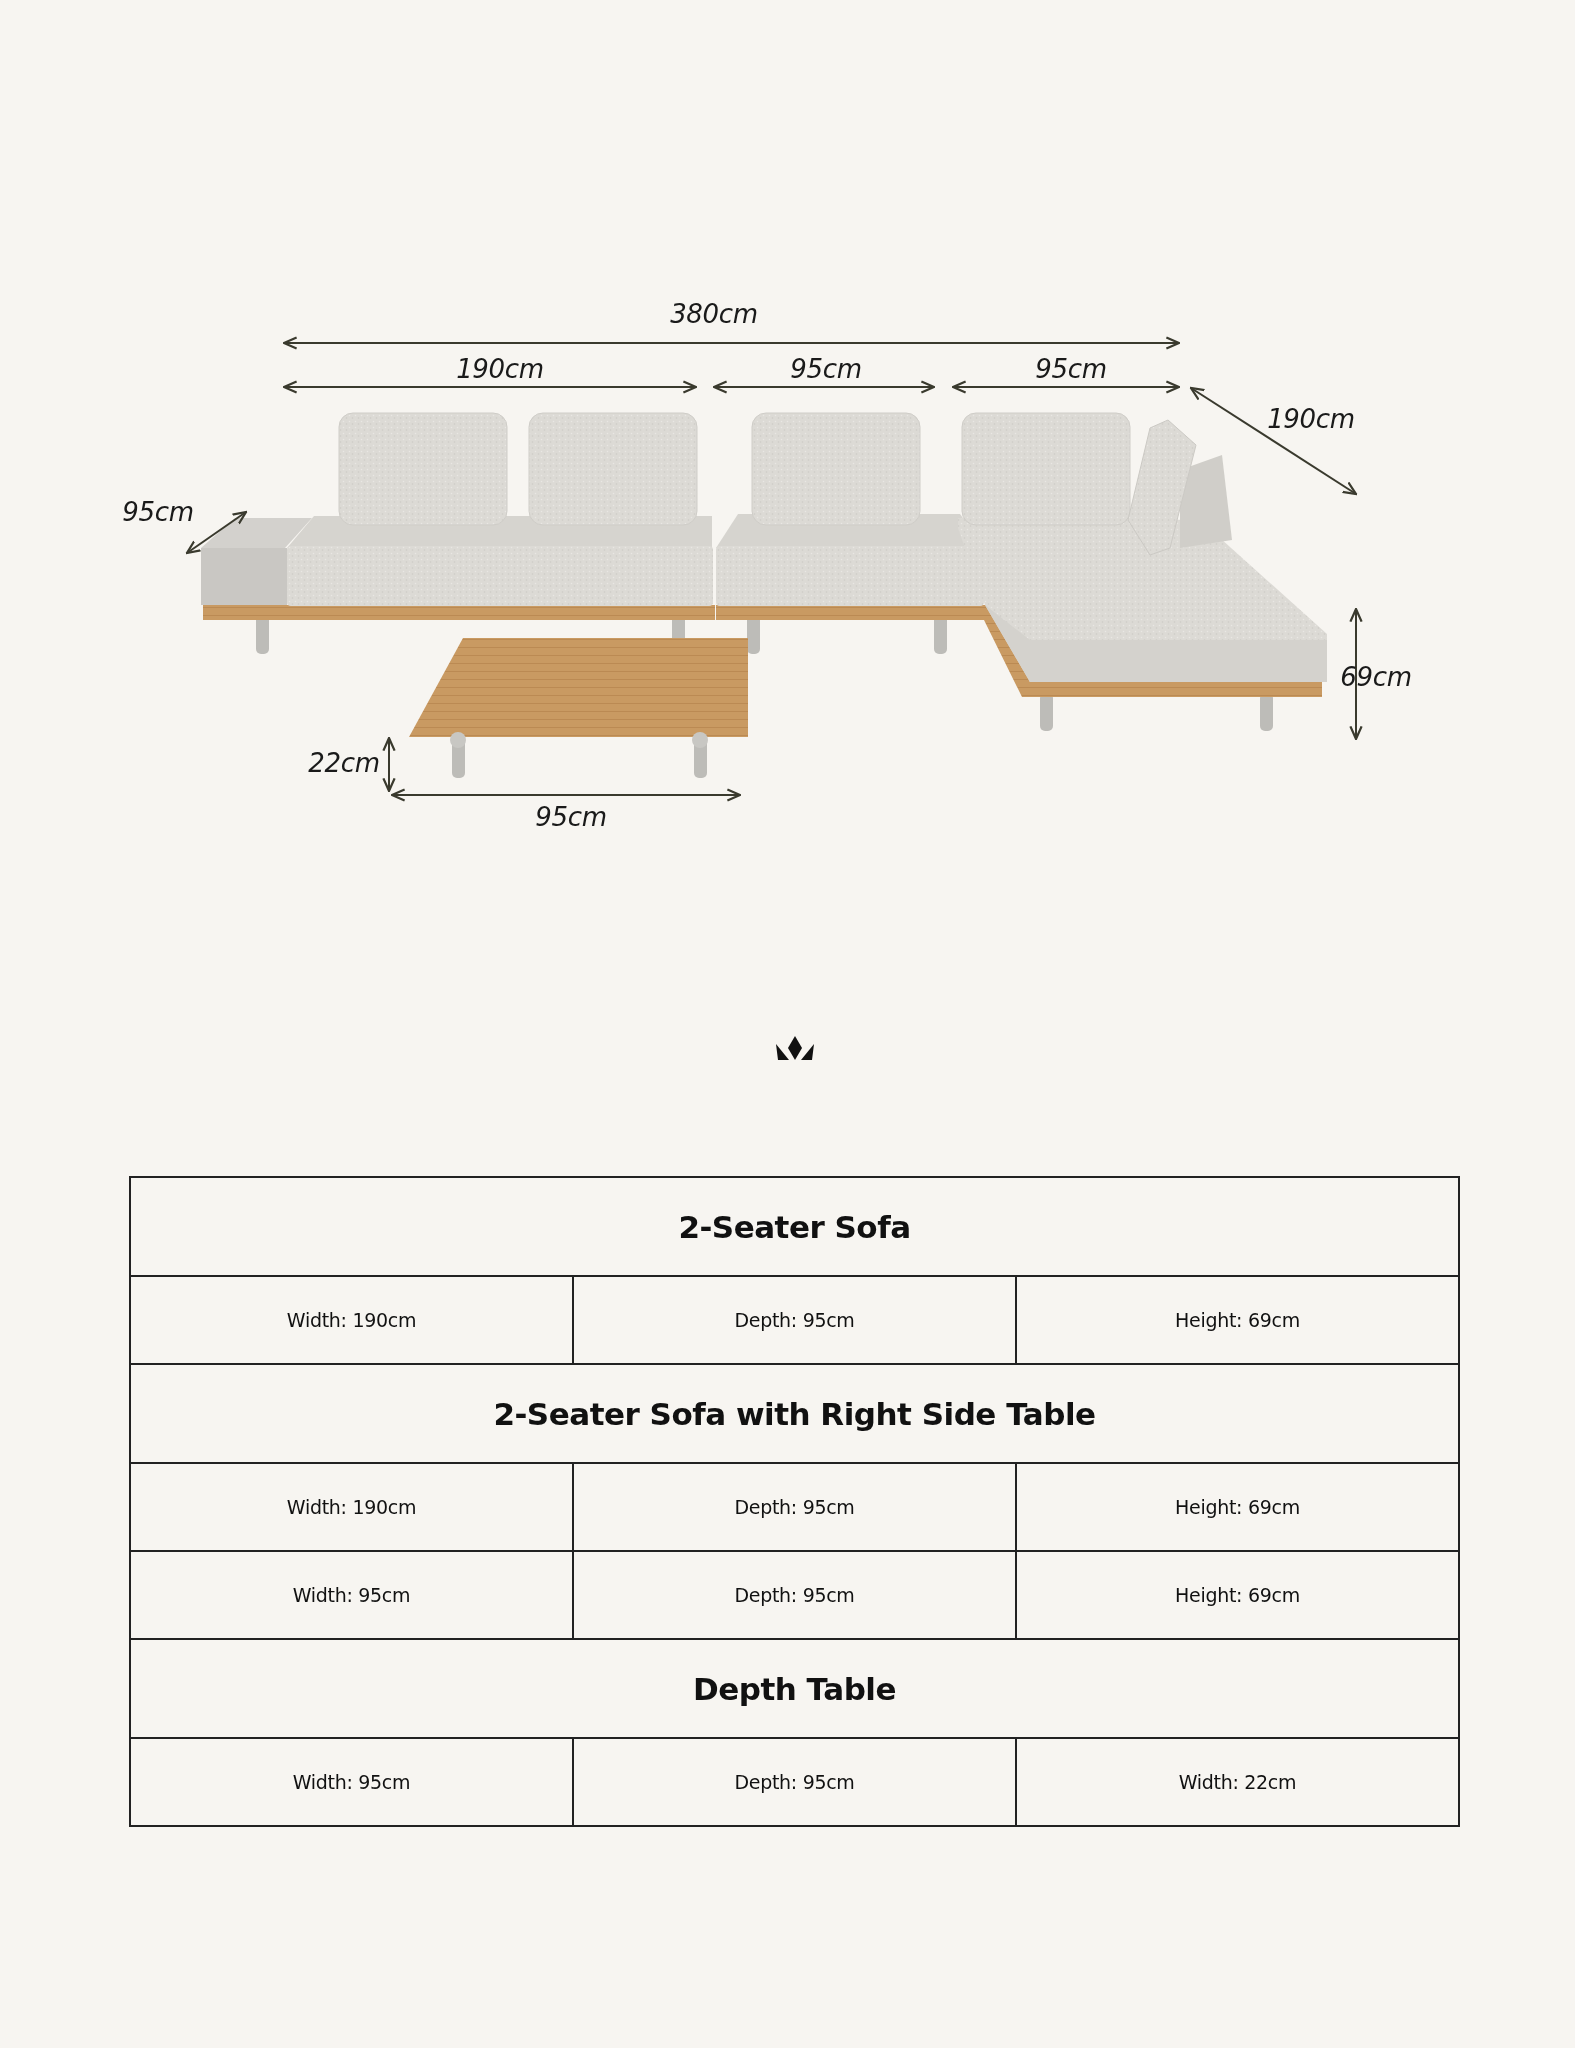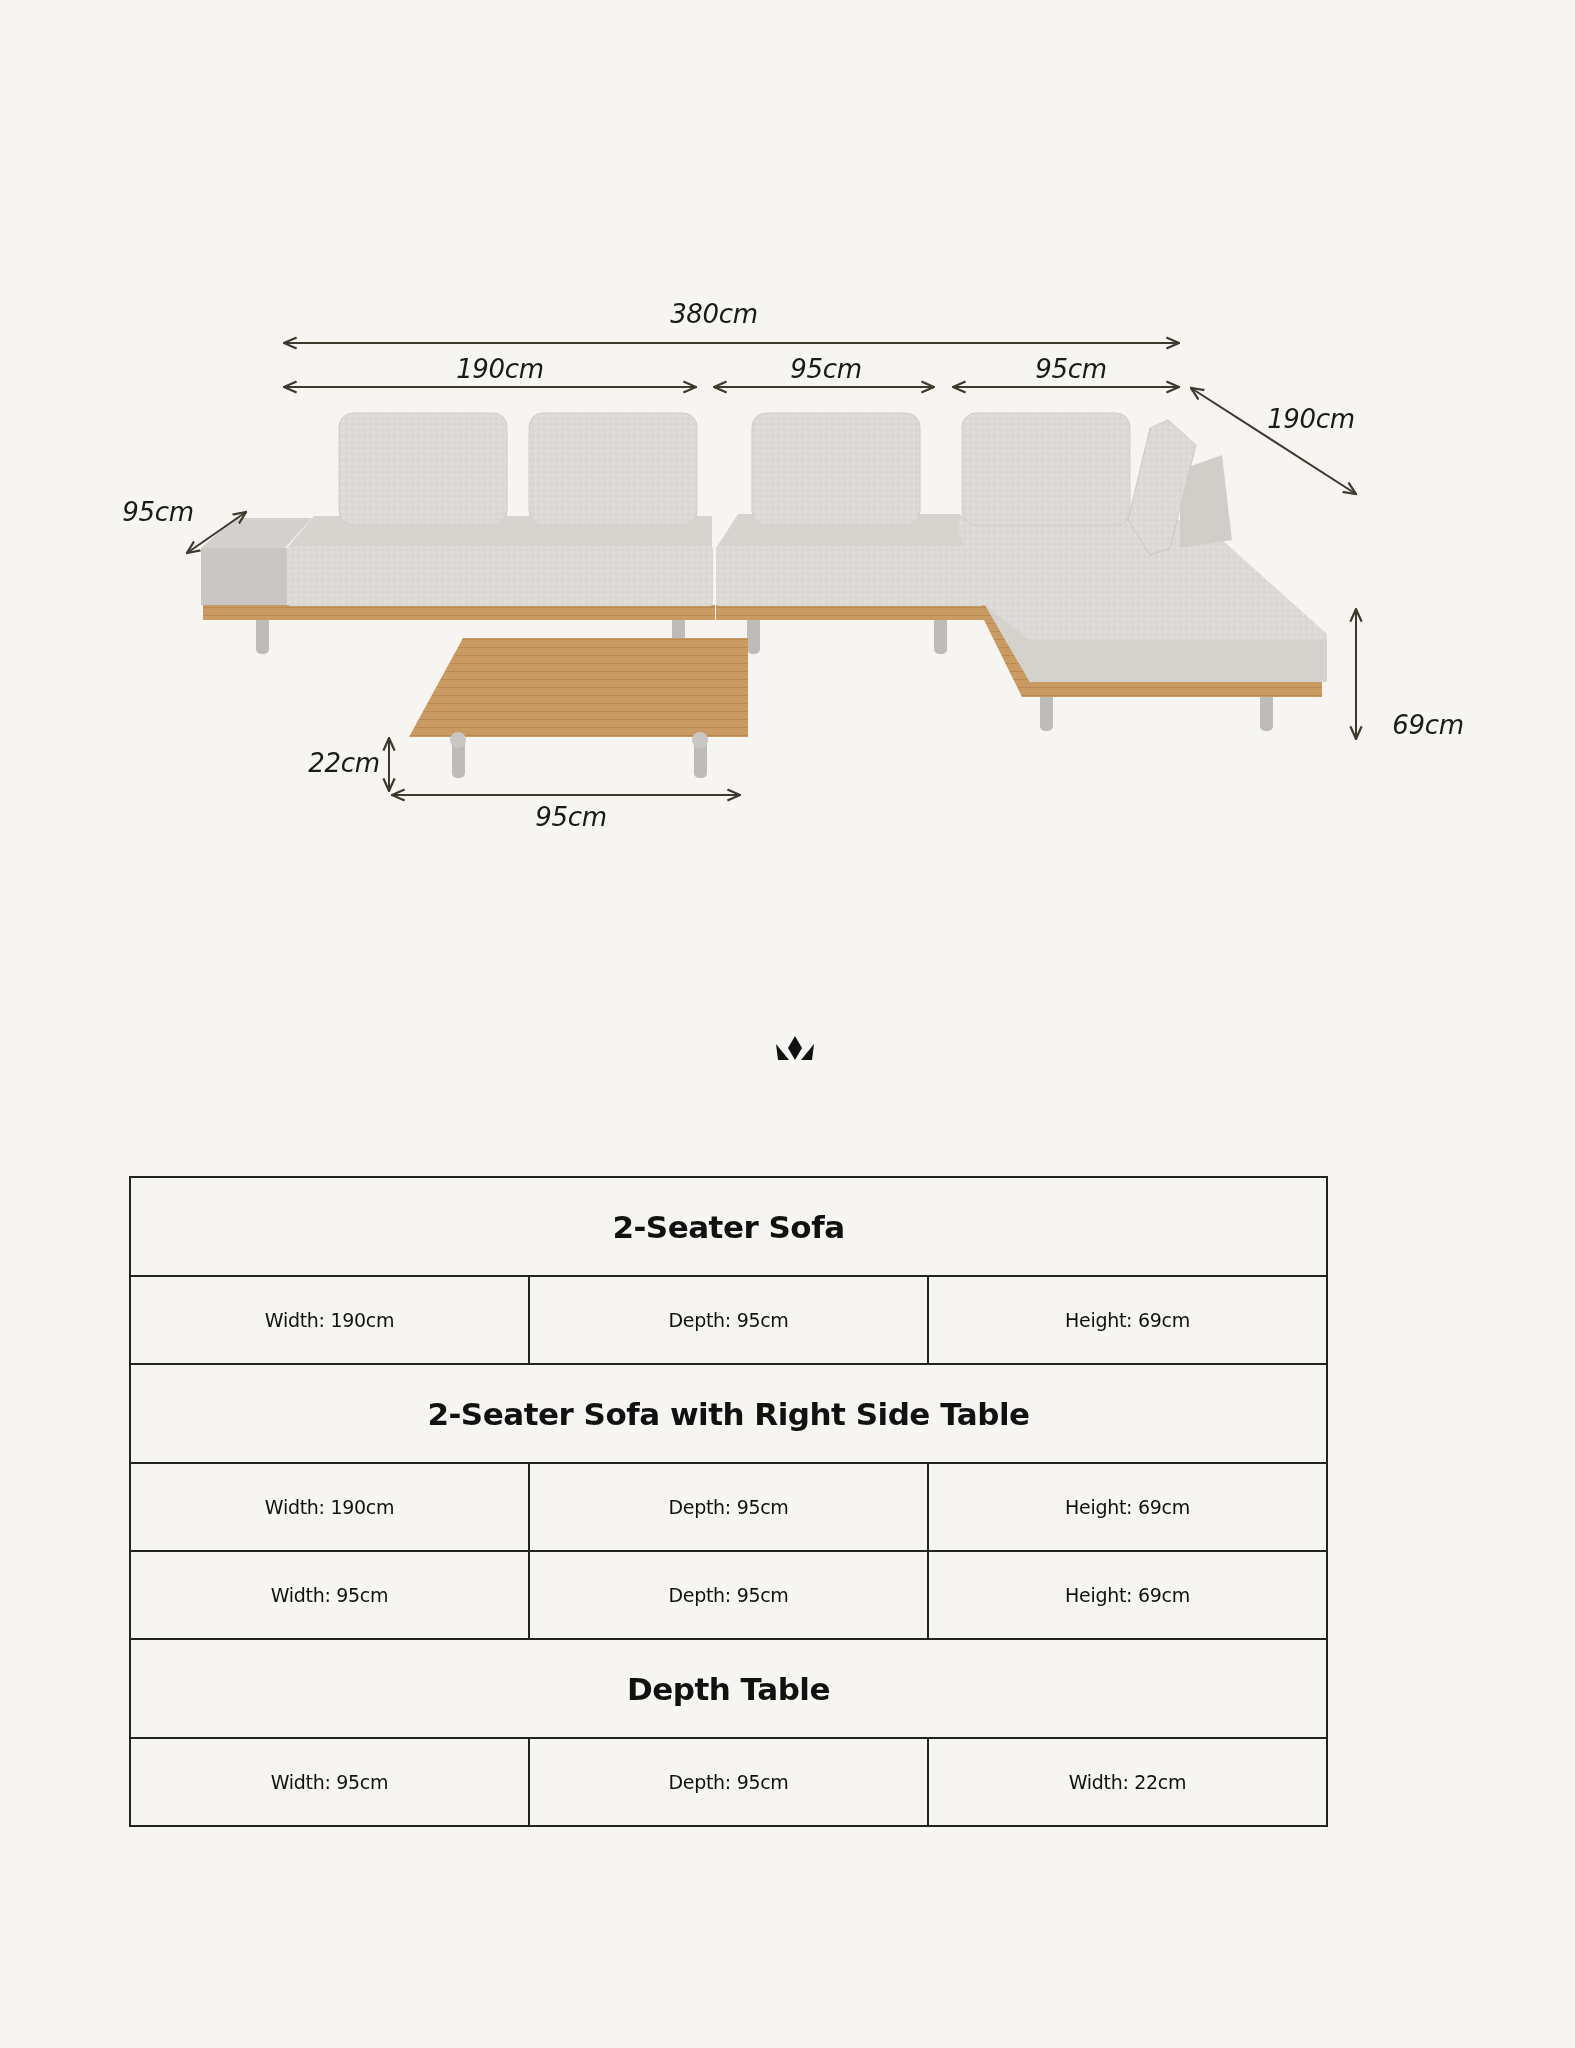--- a/index.html
+++ b/index.html
@@ -10,21 +10,21 @@
     color:#111;
   }
   .dim-label {
     position:absolute; font-size:26px; color:#1a1a1a;
     font-family:"DejaVu Sans", sans-serif; white-space:nowrap;
     transform:translate(-50%,-50%); letter-spacing:-0.3px;font-style:italic;
   }
   #diagram { position:absolute; left:0; top:0; width:1575px; height:900px; }
   .crown { position:absolute; left:774px; top:1034px; width:42px; height:30px; }
   table.spec {
-    position:absolute; left:129px; top:1176px; width:1199px;
+    position:absolute; left:129px; top:1176px; width:1331px;
     border-collapse:collapse; table-layout:fixed;border-radius:14px;
   }
   table.spec td {
     border:2px solid #222; text-align:center; vertical-align:middle;
     font-family:"DejaVu Sans", sans-serif;
   }
   table.spec td.title {
     height:95px; font-size:31px; font-weight:bold; letter-spacing:-0.5px;
   }
   table.spec td.val {
@@ -112,21 +112,21 @@
     <line x1="392" y1="795" x2="740" y2="795" marker-start="url(#arr)" marker-end="url(#arr)"></line>
   </g>
 </svg>
 
 <div class="dim-label" style="left:714px; top:314px;">380cm</div>
 <div class="dim-label" style="left:500px; top:369px;">190cm</div>
 <div class="dim-label" style="left:826px; top:369px;">95cm</div>
 <div class="dim-label" style="left:1071px; top:369px;">95cm</div>
 <div class="dim-label" style="left:1311px; top:419px;">190cm</div>
 <div class="dim-label" style="left:158px; top:512px;">95cm</div>
-<div class="dim-label" style="left:1428px; top:677px;margin-top:48px;">69cm</div>
+<div class="dim-label" style="left:1376px; top:677px;">69cm</div>
 <div class="dim-label" style="left:344px; top:763px;">22cm</div>
 <div class="dim-label" style="left:571px; top:817px;">95cm</div>
 
 <svg class="crown" viewBox="0 0 42 30" xmlns="http://www.w3.org/2000/svg">
   <polygon points="21,2 28,14 21,26 14,14" fill="#111"></polygon>
   <polygon points="2,10 15,26 4,26" fill="#111"></polygon>
   <polygon points="40,10 27,26 38,26" fill="#111"></polygon>
 </svg>
 
 <table class="spec">

